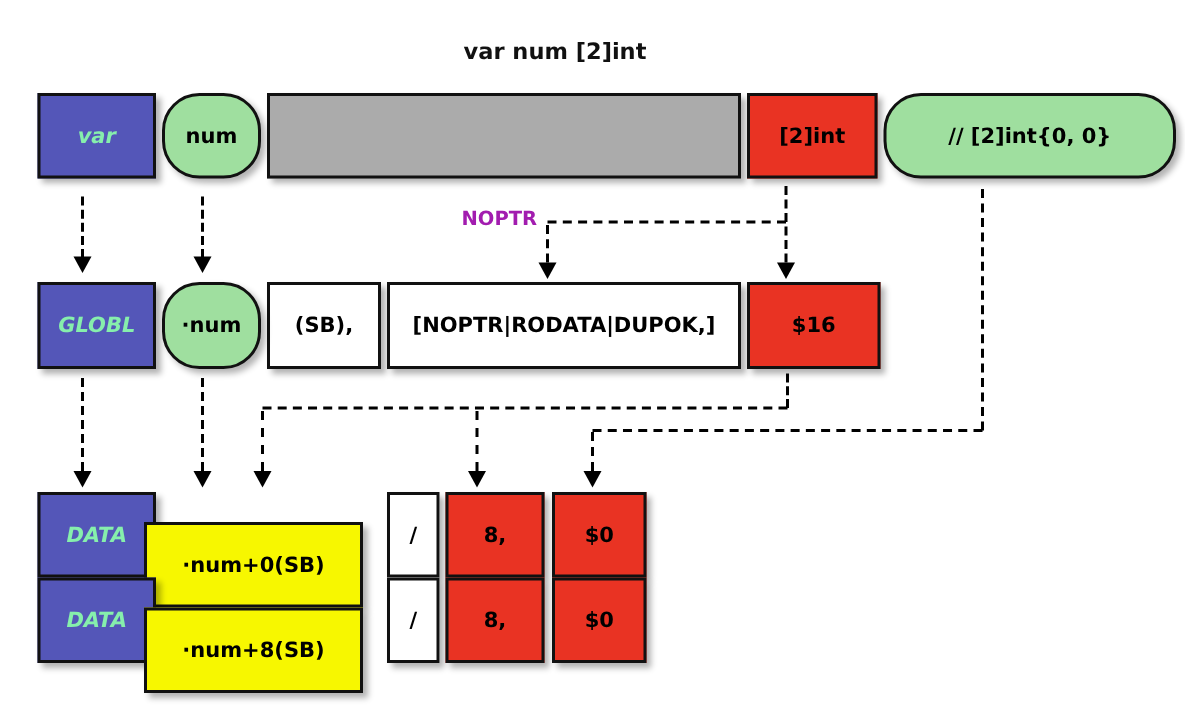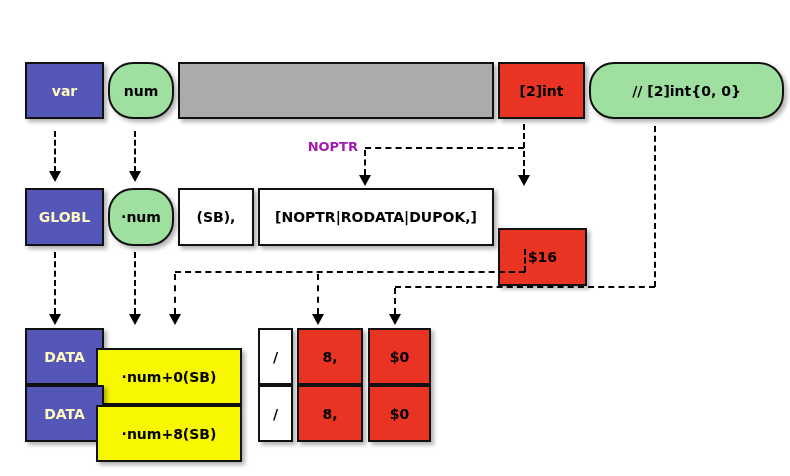--- a/index.html
+++ b/index.html
@@ -10,41 +10,41 @@
   .title {
     position:absolute; left:0; top:25px; width:740px; text-align:center;
     font-size:15px; font-weight:bold; color:#111;
   }
   .box {
     position:absolute; box-sizing:border-box;
     border:2px solid #111; box-shadow:3px 3px 4px rgba(0,0,0,0.30);
     display:flex; align-items:center; justify-content:center;
     font-size:14px; font-weight:bold; color:#000; white-space:nowrap;
   }
-  .blue   { background:#5456b8; color:#fef9c3; }
+  .blue   { background:#5456b8; color:#86efac;font-style:italic; }
   .green  { background:#9fdf9f;border-radius:25px; }
   .gray   { background:#ababab; }
   .red    { background:#e93323; }
   .yellow { background:#f7f700; }
   .white  { background:#ffffff; }
 
   
   .r1 { top:62px;  height:57px; }
   .r2 { top:188px; height:58px; }
   .r3 { top:328px; height:57px; }
   .r4 { top:385px; height:57px; }
 
   .c-kw    { left:25px;  width:79px;  }
   .c-name  { left:108px; width:66px;  }
   .c-pad   { left:178px; width:316px; }
   .c-type  { left:498px; width:87px;  }
   .c-cmt   { left:589px; width:195px; }
   .c-sb    { left:178px; width:76px;  }
   .c-flags { left:258px; width:236px; }
-  .c-size2 { left:498px; width:89px;margin-top:40px;  }
+  .c-size2 { left:498px; width:89px;  }
   .c-sym3  { left:96px; width:146px;margin-top:20px; }
   .c-slash { left:258px; width:35px;  }
   .c-eight { left:297px; width:66px;  }
   .c-val   { left:368px; width:63px;  }
 
   
   .vl { position:absolute; width:0; border-left:2px dashed #000; }
   .hl { position:absolute; height:0; border-top:2px dashed #000; }
   .head {
     position:absolute; width:0; height:0;
@@ -54,20 +54,21 @@
   .noptr {
     position:absolute; left:300px; top:139px; width:58px;
     font-size:13px; font-weight:bold; color:#a21caf; text-align:right;
   }
 </style>
 </head>
 <body>
 
 <div id="canvas">
 
+  <div class="title">var num [2]int</div>
 
   <div class="box blue  r1 c-kw">var</div>
   <div class="box green r1 c-name">num</div>
   <div class="box gray  r1 c-pad"></div>
   <div class="box red   r1 c-type">[2]int</div>
   <div class="box green r1 c-cmt">// [2]int{0, 0}</div>
 
   <div class="box blue  r2 c-kw">GLOBL</div>
   <div class="box white r2 c-sb">(SB),</div>
   <div class="box green r2 c-name">·num</div>

